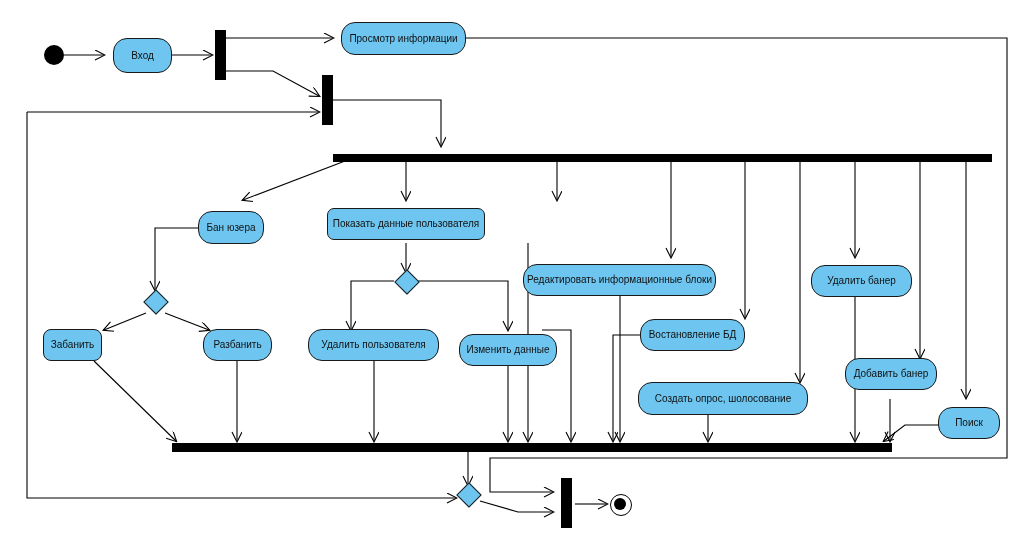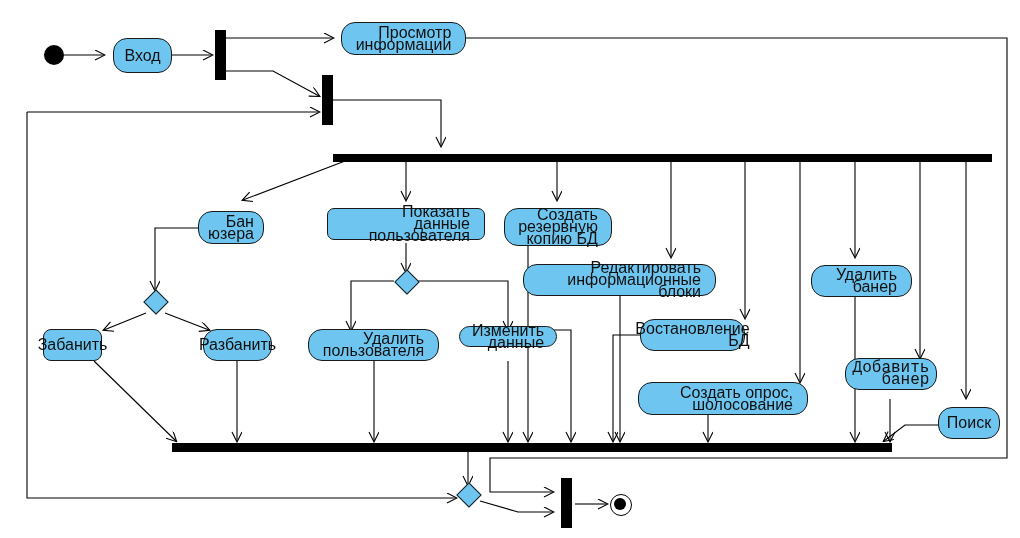--- a/index.html
+++ b/index.html
@@ -26,25 +26,25 @@
   }
   .node {
     position: absolute;
     box-sizing: border-box;
     background: #6ec6f0;
     border: 1px solid #1a1a1a;
     border-radius: 14px;
     display: flex;
     align-items: center;
     justify-content: center;
-    text-align: right;
+    text-align: left;
     color: #101010;
-    font-size: 16px;
+    font-size: 10px;
     line-height: 12px;
-    padding: 2px 14px;
+    padding: 2px 2px;
     z-index: 3;
   }
   .bar {
     position: absolute;
     background: #000000;
     z-index: 4;
   }
   .diamond {
     position: absolute;
     background: #6ec6f0;
@@ -162,41 +162,40 @@
   <div class="node" style="left:341px; top:22px; width:125px; height:33px;">Просмотр информации</div>
 
   <div class="bar" style="left:322px; top:75px; width:11px; height:50px;"></div>
 
   <div class="bar" style="left:333px; top:154px; width:659px; height:8px;"></div>
 
   <div class="node" style="left:198px; top:211px; width:66px; height:33px;">Бан юзера</div>
 
   <div class="node" style="left:327px; top:208px; width:158px; height:32px;border-radius:7px;">Показать данные пользователя</div>
 
-  <div class="node" style="left:504px; top:208px; width:108px; height:38px;">Создать резервную копию БД</div>
 
   <div class="node" style="left:523px; top:264px; width:193px; height:32px;">Редактировать информационные блоки</div>
 
   <div class="node" style="left:811px; top:265px; width:101px; height:32px;">Удалить банер</div>
 
   <div class="diamond" style="left:147px; top:293px; width:16px; height:16px;"></div>
 
   <div class="node" style="left:43px; top:329px; width:59px; height:32px;border-radius:8px;">Забанить</div>
 
   <div class="node" style="left:203px; top:329px; width:69px; height:32px;">Разбанить</div>
 
   <div class="diamond" style="left:398px; top:273px; width:16px; height:16px;"></div>
 
   <div class="node" style="left:308px; top:329px; width:131px; height:32px;">Удалить пользователя</div>
 
-  <div class="node" style="left:459px; top:326px; width:98px; height:21px;">Изменить данные</div>
+  <div class="node" style="left:459px; top:334px; width:98px; height:32px;">Изменить данные</div>
 
   <div class="node" style="left:640px; top:319px; width:105px; height:32px;">Востановление БД</div>
 
-  <div class="node" style="left:845px; top:358px; width:92px; height:32px;font-family:Liberation Mono, monospace;">Добавить банер</div>
+  <div class="node" style="left:845px; top:358px; width:92px; height:32px;">Добавить банер</div>
 
   <div class="node" style="left:638px; top:382px; width:170px; height:33px;">Создать опрос, шолосование</div>
 
   <div class="node" style="left:938px; top:407px; width:62px; height:32px;">Поиск</div>
 
   <div class="bar" style="left:172px; top:443px; width:720px; height:9px;"></div>
 
   <div class="diamond" style="left:460px; top:486px; width:16px; height:16px;"></div>
 
   <div class="bar" style="left:561px; top:478px; width:11px; height:50px;"></div>

